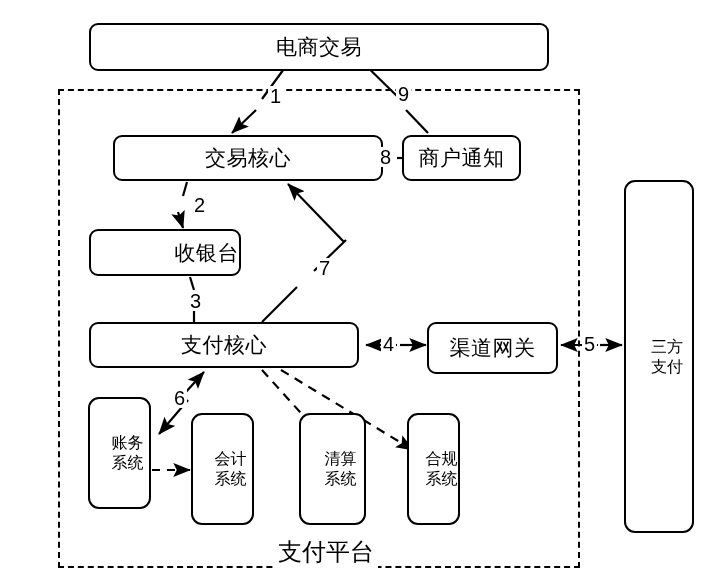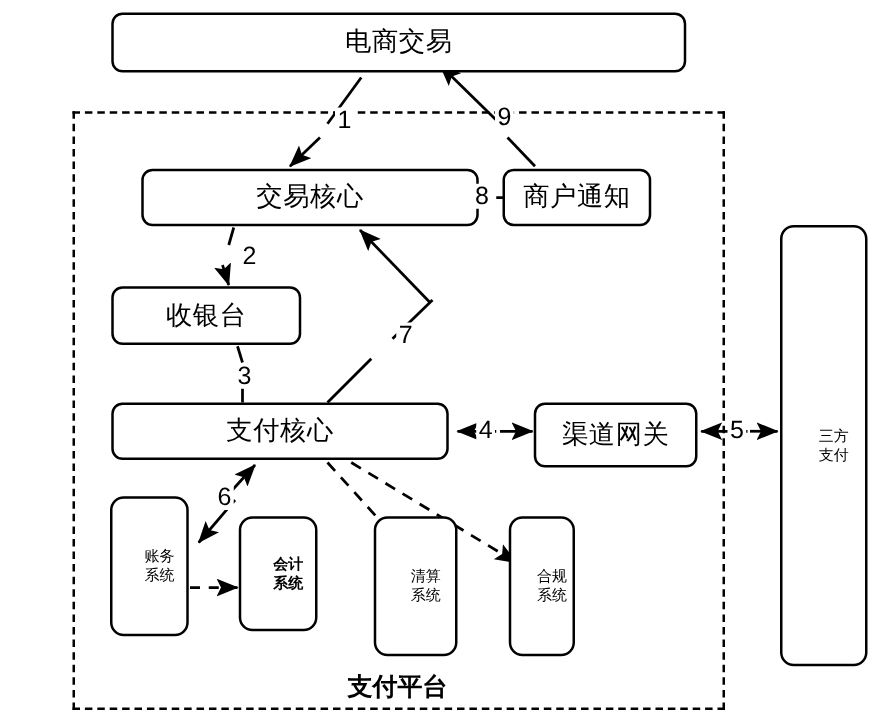--- a/index.html
+++ b/index.html
@@ -37,44 +37,43 @@
     justify-content: center;
     text-align: center;
     color: #000000;
     font-size: 21px;
     line-height: 1.22;
     letter-spacing: 0.5px;
     z-index: 2;
   }
   .node.vertical {
     border-radius: 11px;
-    font-size: 12px;
+    font-size: 16px;
     letter-spacing: 0px;
     padding-left: 16px;
   }
   .node .label {
     display: block;
     white-space: pre-line;
   }
   .boundary {
     position: absolute;
     box-sizing: border-box;
     border: 2.2px dashed #000000;
     background: transparent;
     z-index: 1;
   }
   .boundary-label {
     position: absolute;
-    font-size: 20px;
+    font-size: 24px;
     color: #000000;
     z-index: 3;
     background: #ffffff;
     padding: 0 4px;
     white-space: nowrap;
-    font-weight: bold;
   }
   .edge-label {
     position: absolute;
     font-size: 20px;
     color: #000000;
     z-index: 4;
     background: #ffffff;
     padding: 0 2px;
     line-height: 1;
     white-space: nowrap;
@@ -144,33 +143,33 @@
     <line x1="152" y1="470" x2="190" y2="470" stroke="#000" stroke-width="2.2" stroke-dasharray="8,7" marker-end="url(#arw)"></line>
 
     <line x1="262" y1="370" x2="318" y2="432" stroke="#000" stroke-width="2.2" stroke-dasharray="9,7" marker-end="url(#arw)"></line>
 
     <line x1="281" y1="370" x2="413" y2="450" stroke="#000" stroke-width="2.2" stroke-dasharray="9,7" marker-end="url(#arw)"></line>
   </svg>
 
   <div class="boundary" style="left:58px; top:89px; width:522px; height:479px;"></div>
   <div class="boundary-label" style="left:274px; top:536px;">支付平台</div>
 
-  <div class="node" style="left:89px; top:10px; width:460px; height:48px;">
+  <div class="node" style="left:89px; top:23px; width:460px; height:48px;">
     <span class="label">电商交易</span>
   </div>
 
   <div class="node" style="left:81px; top:135px; width:270px; height:46px;margin-left:32px;">
     <span class="label">交易核心</span>
   </div>
 
   <div class="node" style="left:402px; top:135px; width:119px; height:46px;justify-content:center;">
     <span class="label">商户通知</span>
   </div>
 
-  <div class="node" style="left:89px; top:229px; width:152px; height:47px;">
+  <div class="node" style="left:89px; top:229px; width:152px; height:47px;justify-content:flex-end;">
     <span class="label">收银台</span>
   </div>
 
   <div class="node" style="left:89px; top:322px; width:270px; height:46px;">
     <span class="label">支付核心</span>
   </div>
 
   <div class="node" style="left:427px; top:322px; width:131px; height:52px;">
     <span class="label">渠道网关</span>
   </div>
@@ -178,21 +177,21 @@
   <div class="node vertical" style="left:624px; top:180px; width:70px; height:353px;">
     <span class="label">三方
 支付</span>
   </div>
 
   <div class="node vertical" style="left:88px; top:397px; width:63px; height:112px;">
     <span class="label">账务
 系统</span>
   </div>
 
-  <div class="node vertical" style="left:191px; top:413px; width:63px; height:92px;font-weight:bold;">
+  <div class="node vertical" style="left:191px; top:413px; width:63px; height:112px;">
     <span class="label">会计
 系统</span>
   </div>
 
   <div class="node vertical" style="left:299px; top:413px; width:67px; height:112px;">
     <span class="label">清算
 系统</span>
   </div>
 
   <div class="node vertical" style="left:407px; top:413px; width:53px; height:112px;">

